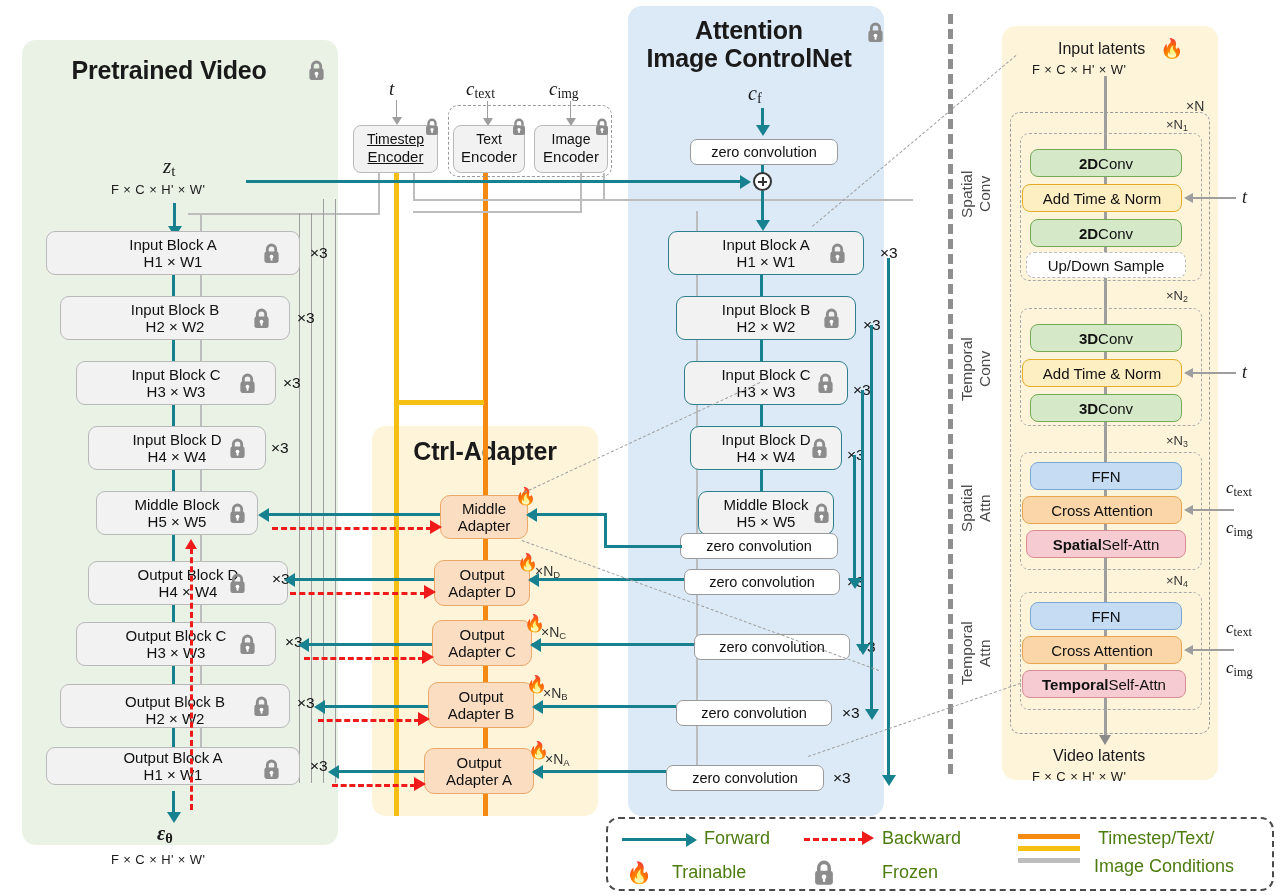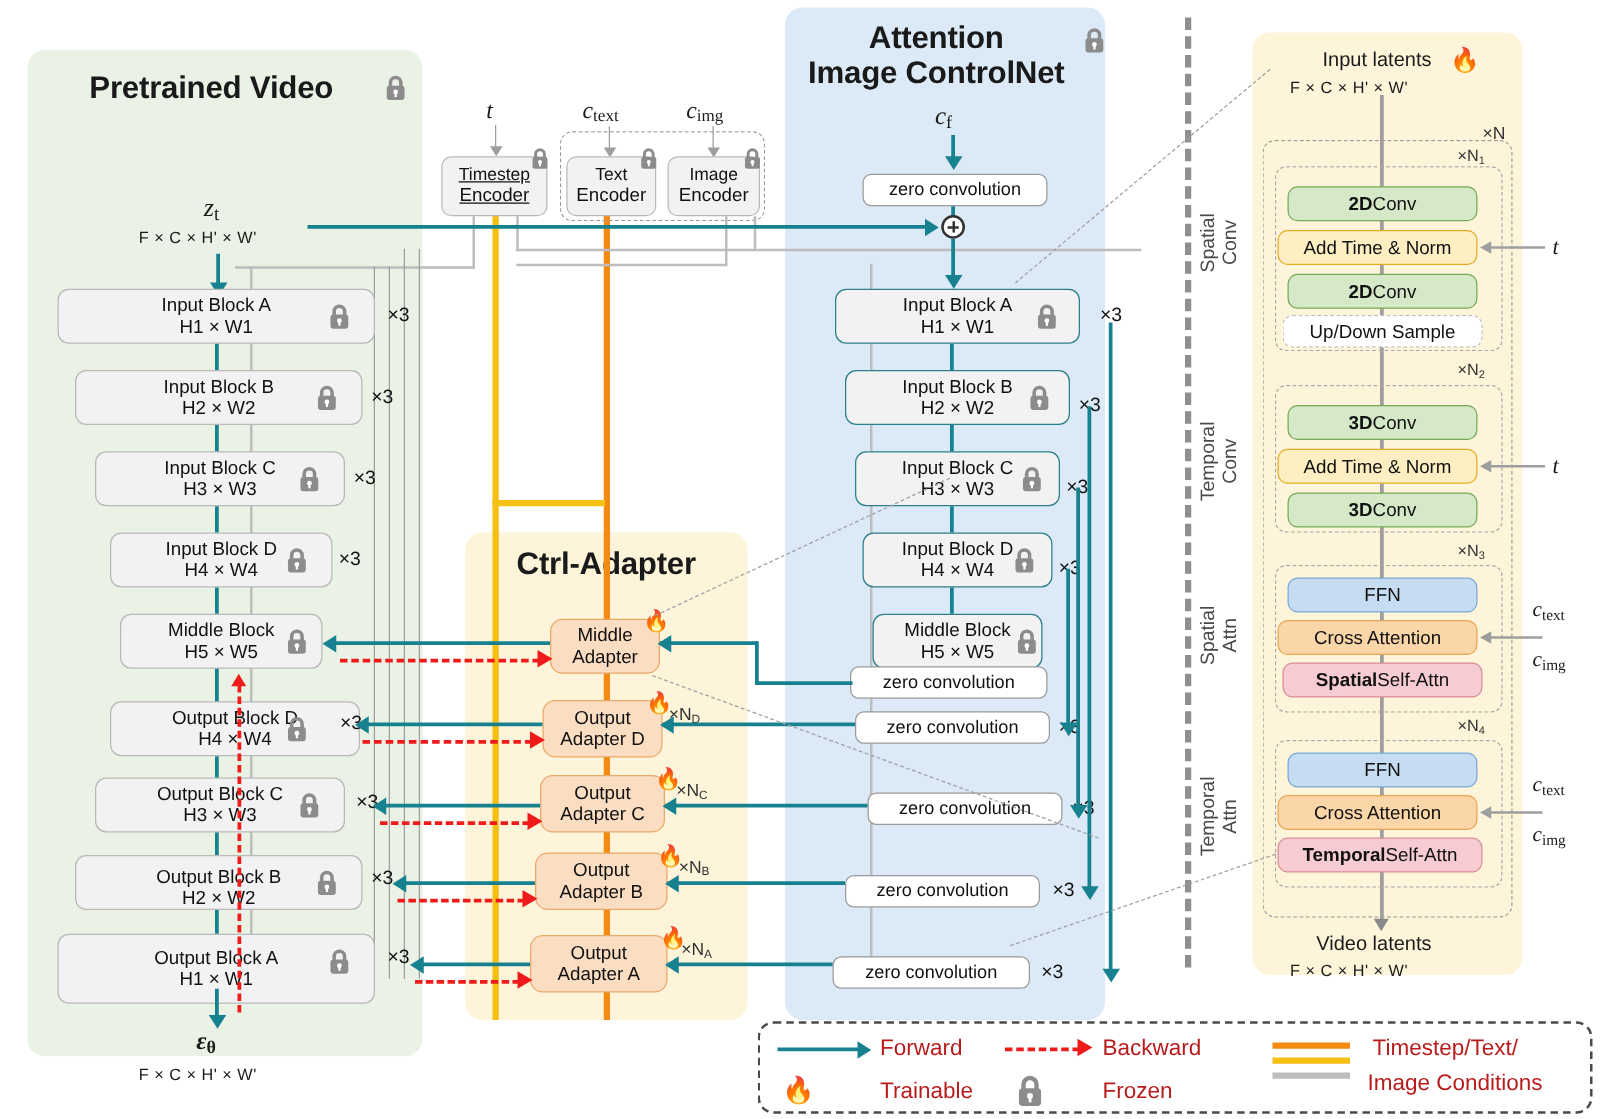--- a/index.html
+++ b/index.html
@@ -109,21 +109,21 @@
   .rbox.pink   { background:#f6ccd2; border-color:#d98b96; }
   .rbox b { font-weight:bold; }
 
   .vlabel { position:absolute; font-size:15.5px; color:#4a4a4a;
             writing-mode:vertical-rl; transform:rotate(180deg);
             text-align:center; line-height:1.15; white-space:nowrap; }
 
   
   .legend { position:absolute; border:2.2px dashed #4a4a4a; border-radius:13px;
             background:#fff; }
-  .legend-txt { position:absolute; font-size:18px; white-space:nowrap; color:#b91c1c; }
+  .legend-txt { position:absolute; font-size:18px; white-space:nowrap; color:#4d7c0f; }
 
   .plus { position:absolute; width:19px; height:19px; border:2px solid #333;
           background:#fff; border-radius:50%; }
   .plus:before, .plus:after { content:""; position:absolute; background:#333; }
   .plus:before { left:3.4px; top:7.2px; width:8.5px; height:1.9px; }
   .plus:after  { top:3.4px; left:7.2px; height:8.5px; width:1.9px; }
 </style>
 </head>
 <body>
 
@@ -327,21 +327,21 @@
   <span class="l2">H2 × W2</span>
 </div>
 <svg class="lock" style="left:252px; top:696px;" viewBox="0 0 20 22">
     <rect x="2.5" y="9" width="15" height="12" rx="2.5" fill="#8c8c8c"></rect>
     <path d="M5.6 9.5V6.4a4.4 4.4 0 0 1 8.8 0v3.1" fill="none" stroke="#8c8c8c" stroke-width="3"></path>
     <circle cx="10" cy="14.2" r="2" fill="#fff"></circle>
     <rect x="9.1" y="14.5" width="1.9" height="4" fill="#fff"></rect>
   </svg>
 <div class="lbl-x3" style="left:297px; top:694px;">×3</div>
 
-<div class="node" style="left:46px; top:747px; width:254px; height:56px;">
+<div class="node" style="left:46px; top:747px; width:254px; height:38px;">
   <span>Output Block A</span>
   <span class="l2">H1 × W1</span>
 </div>
 <svg class="lock" style="left:262px; top:759px;" viewBox="0 0 20 22">
     <rect x="2.5" y="9" width="15" height="12" rx="2.5" fill="#8c8c8c"></rect>
     <path d="M5.6 9.5V6.4a4.4 4.4 0 0 1 8.8 0v3.1" fill="none" stroke="#8c8c8c" stroke-width="3"></path>
     <circle cx="10" cy="14.2" r="2" fill="#fff"></circle>
     <rect x="9.1" y="14.5" width="1.9" height="4" fill="#fff"></rect>
   </svg>
 <div class="lbl-x3" style="left:310px; top:757px;">×3</div>
@@ -645,21 +645,21 @@
 
 <div class="ln teal-h" style="left:622px; top:838px; width:66px;"></div>
 <div class="ah ah-r" style="left:686px; top:832.5px;"></div>
 <div class="legend-txt" style="left:704px; top:828px;">Forward</div>
 
 <div class="red-h" style="left:804px; top:838px; width:60px;"></div>
 <div class="ah ah-r-red" style="left:862px; top:831px;"></div>
 <div class="legend-txt" style="left:882px; top:828px;">Backward</div>
 
 <div class="flame" style="left:626px; top:862px; font-size:21px;">🔥</div>
-<div class="legend-txt" style="left:704px; top:862px;">Trainable</div>
+<div class="legend-txt" style="left:672px; top:862px;">Trainable</div>
 
 <svg class="lock" style="left:812px; top:860px; width:24px; height:26px;" viewBox="0 0 20 22">
   <rect x="2.5" y="9" width="15" height="12" rx="2.5" fill="#8c8c8c"></rect>
   <path d="M5.6 9.5V6.4a4.4 4.4 0 0 1 8.8 0v3.1" fill="none" stroke="#8c8c8c" stroke-width="3"></path>
   <circle cx="10" cy="14.2" r="2" fill="#fff"></circle>
     <rect x="9.1" y="14.5" width="1.9" height="4" fill="#fff"></rect>
 </svg>
 <div class="legend-txt" style="left:882px; top:862px;">Frozen</div>
 
 <div class="ln" style="left:1018px; top:834px; width:62px; height:4.5px; background:#f58a12;"></div>

